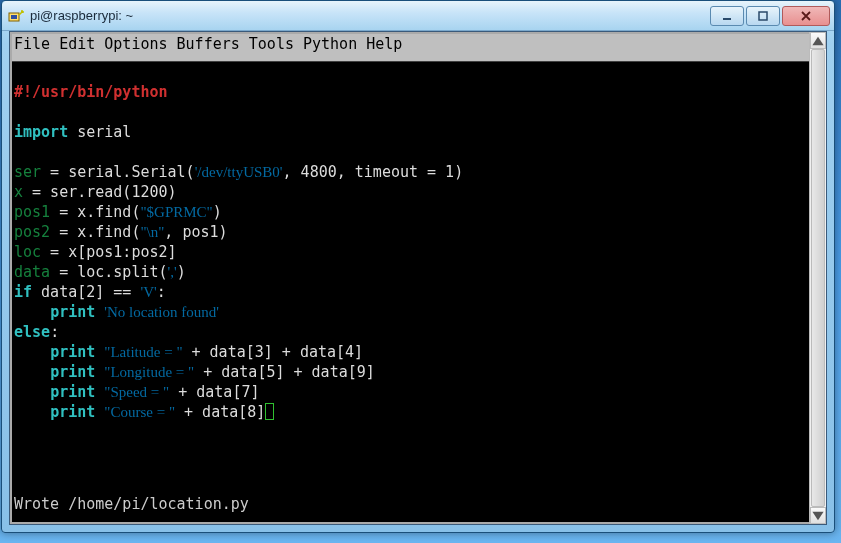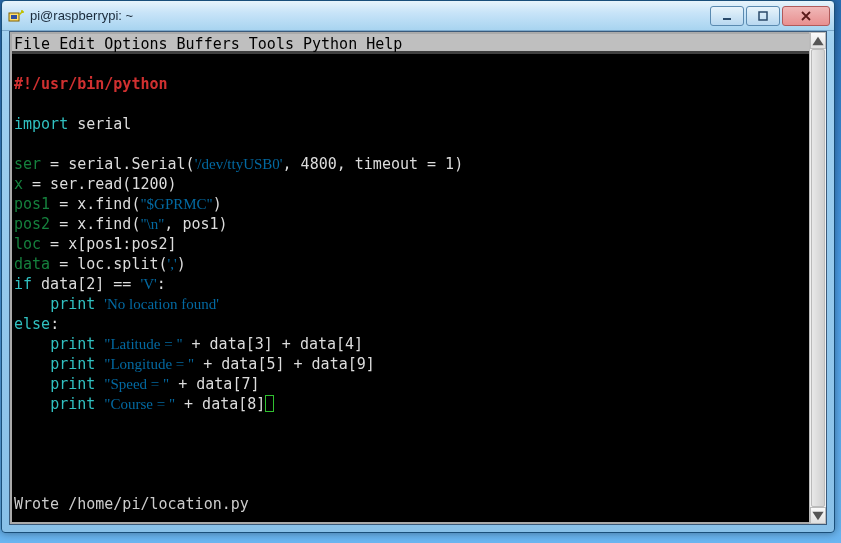--- a/index.html
+++ b/index.html
@@ -82,32 +82,32 @@
     font-size: 15px;
     line-height: 20px;
     color: #ccc;
     position: relative;
     overflow: hidden;
   }
   .menubar {
     background: #bfbfbf;
     color: #000;
     padding: 0 2px;
-    height: 20px;
+    height: 28px;
     line-height: 20px;
     white-space: pre;
-    border-bottom: 3px solid #404040;
+    border-bottom: 1px solid #404040;
   }
   .editor {
     padding: 0 2px;
     white-space: pre;
     color: #ccc;
   }
   .c-red { color: #d03030; font-weight: bold; }
-  .c-cyan-bold { color: #30c0c0; font-weight: normal; }
+  .c-cyan-bold { color: #30c0c0; font-weight: bold; }
   .c-green { color: #0369a1; font-family: Liberation Serif, serif; }
   .c-yellow { color: #15803d; }
   .c-white { color: #dcdcdc; }
   .cursor {
     display: inline-block;
     width: 9px; height: 17px;
     border: 1px solid #30c030;
     vertical-align: text-bottom;
     margin-bottom: 1px;
   }

